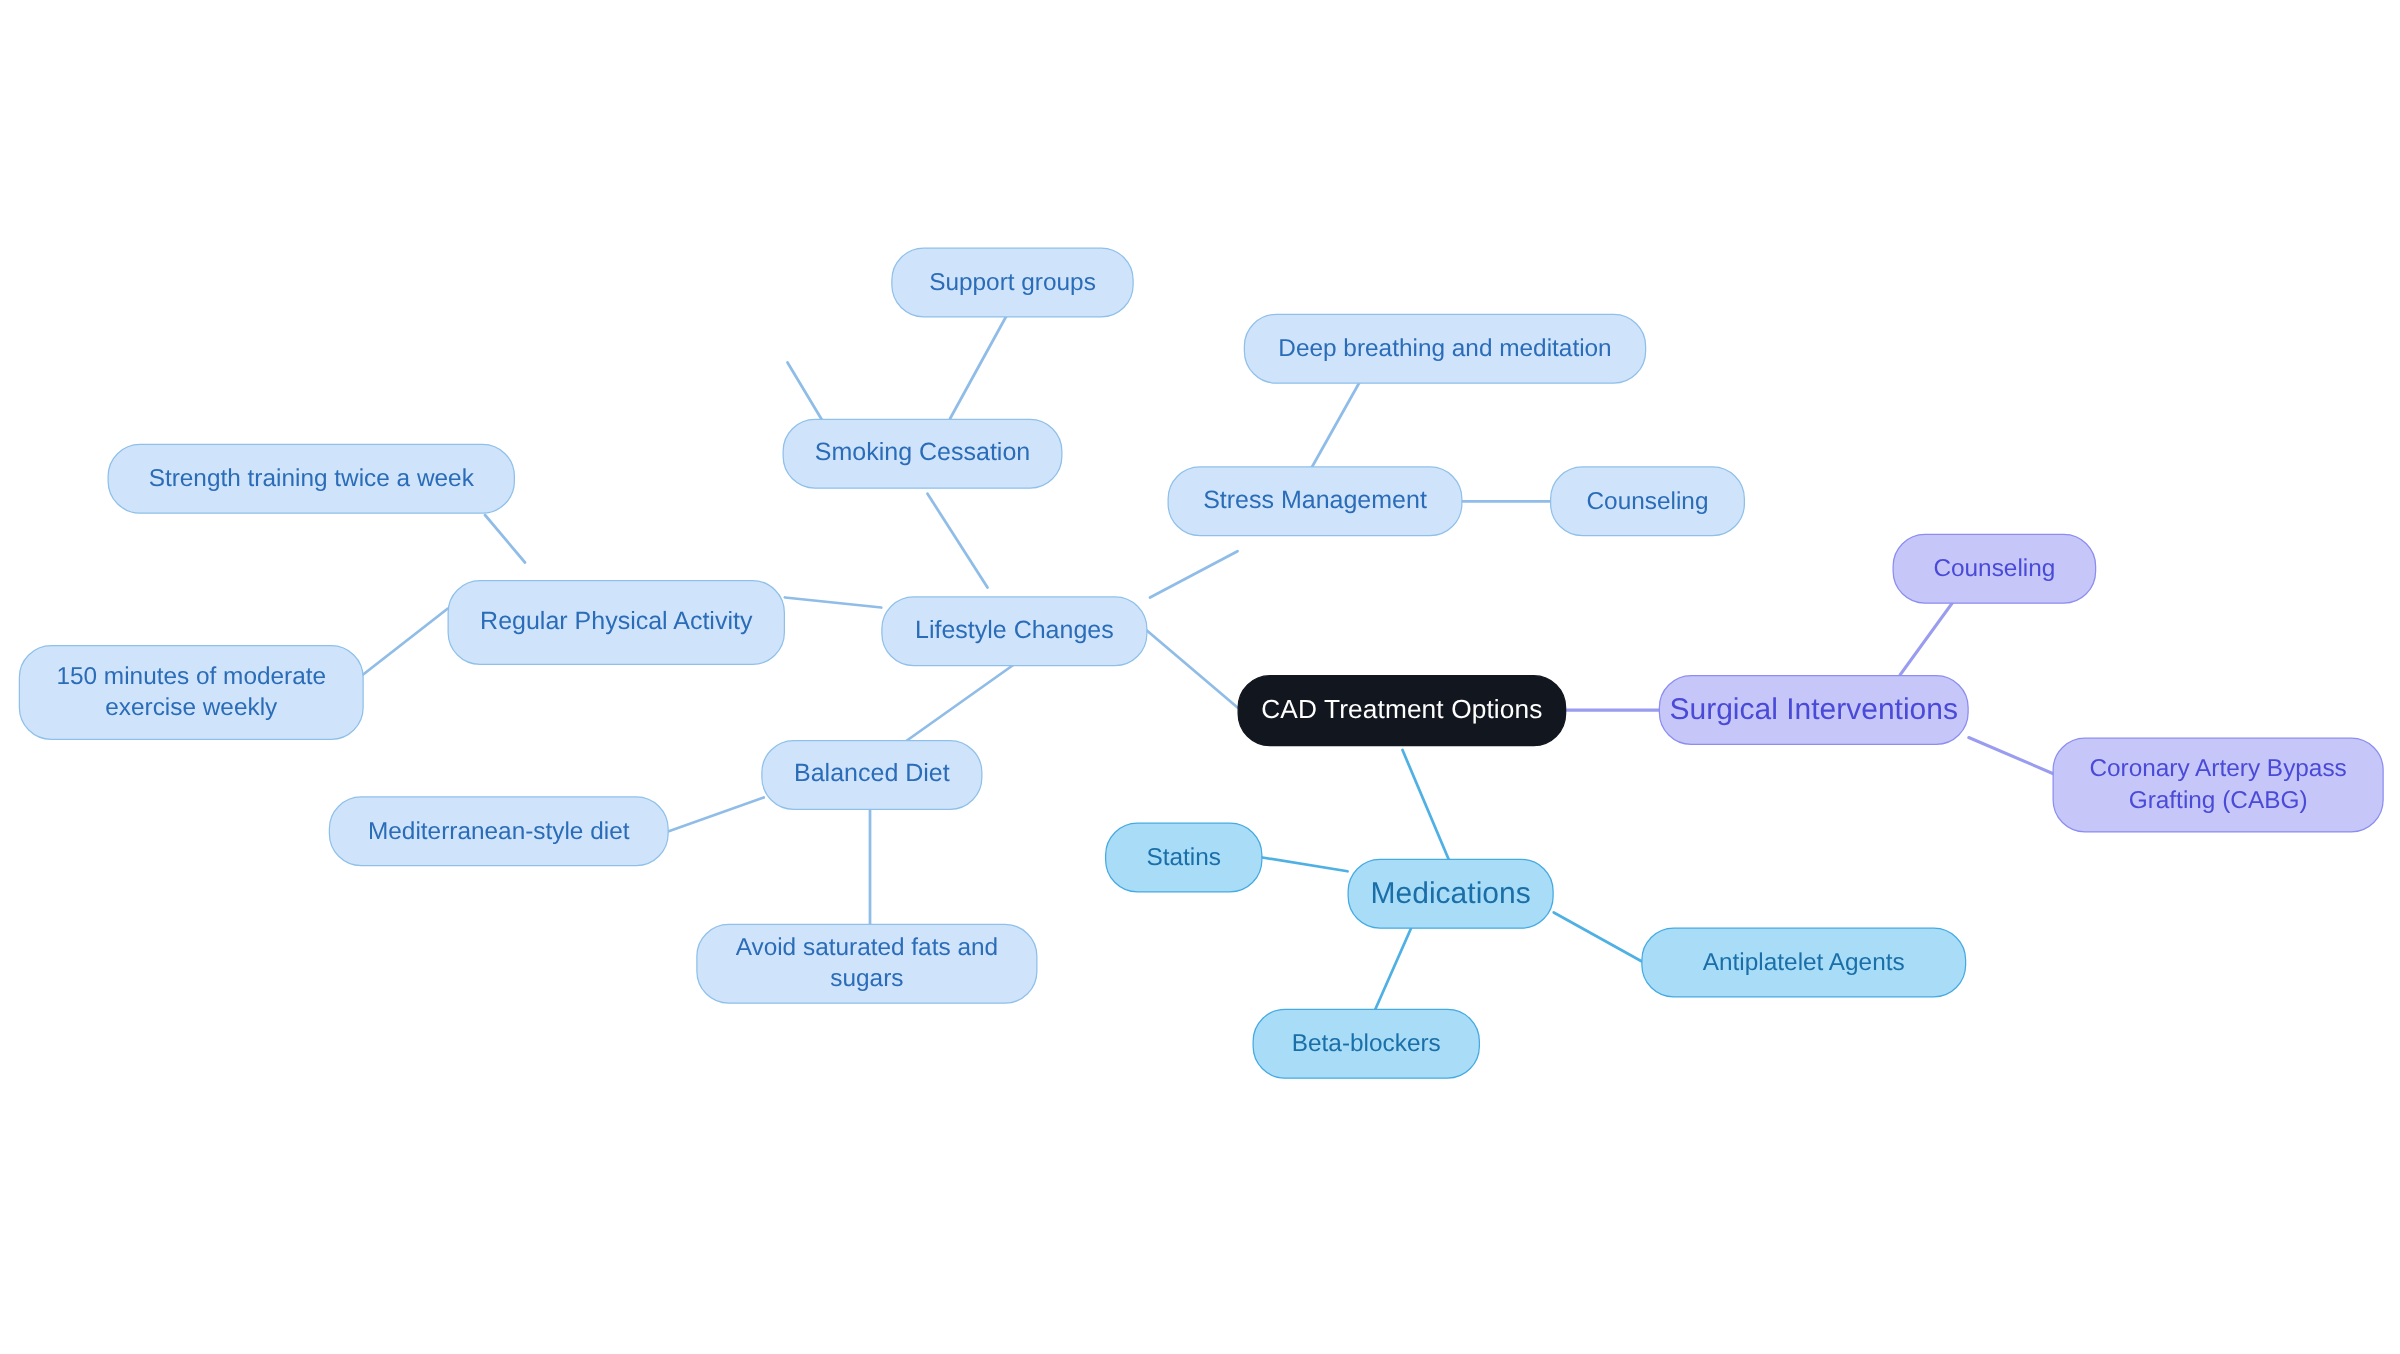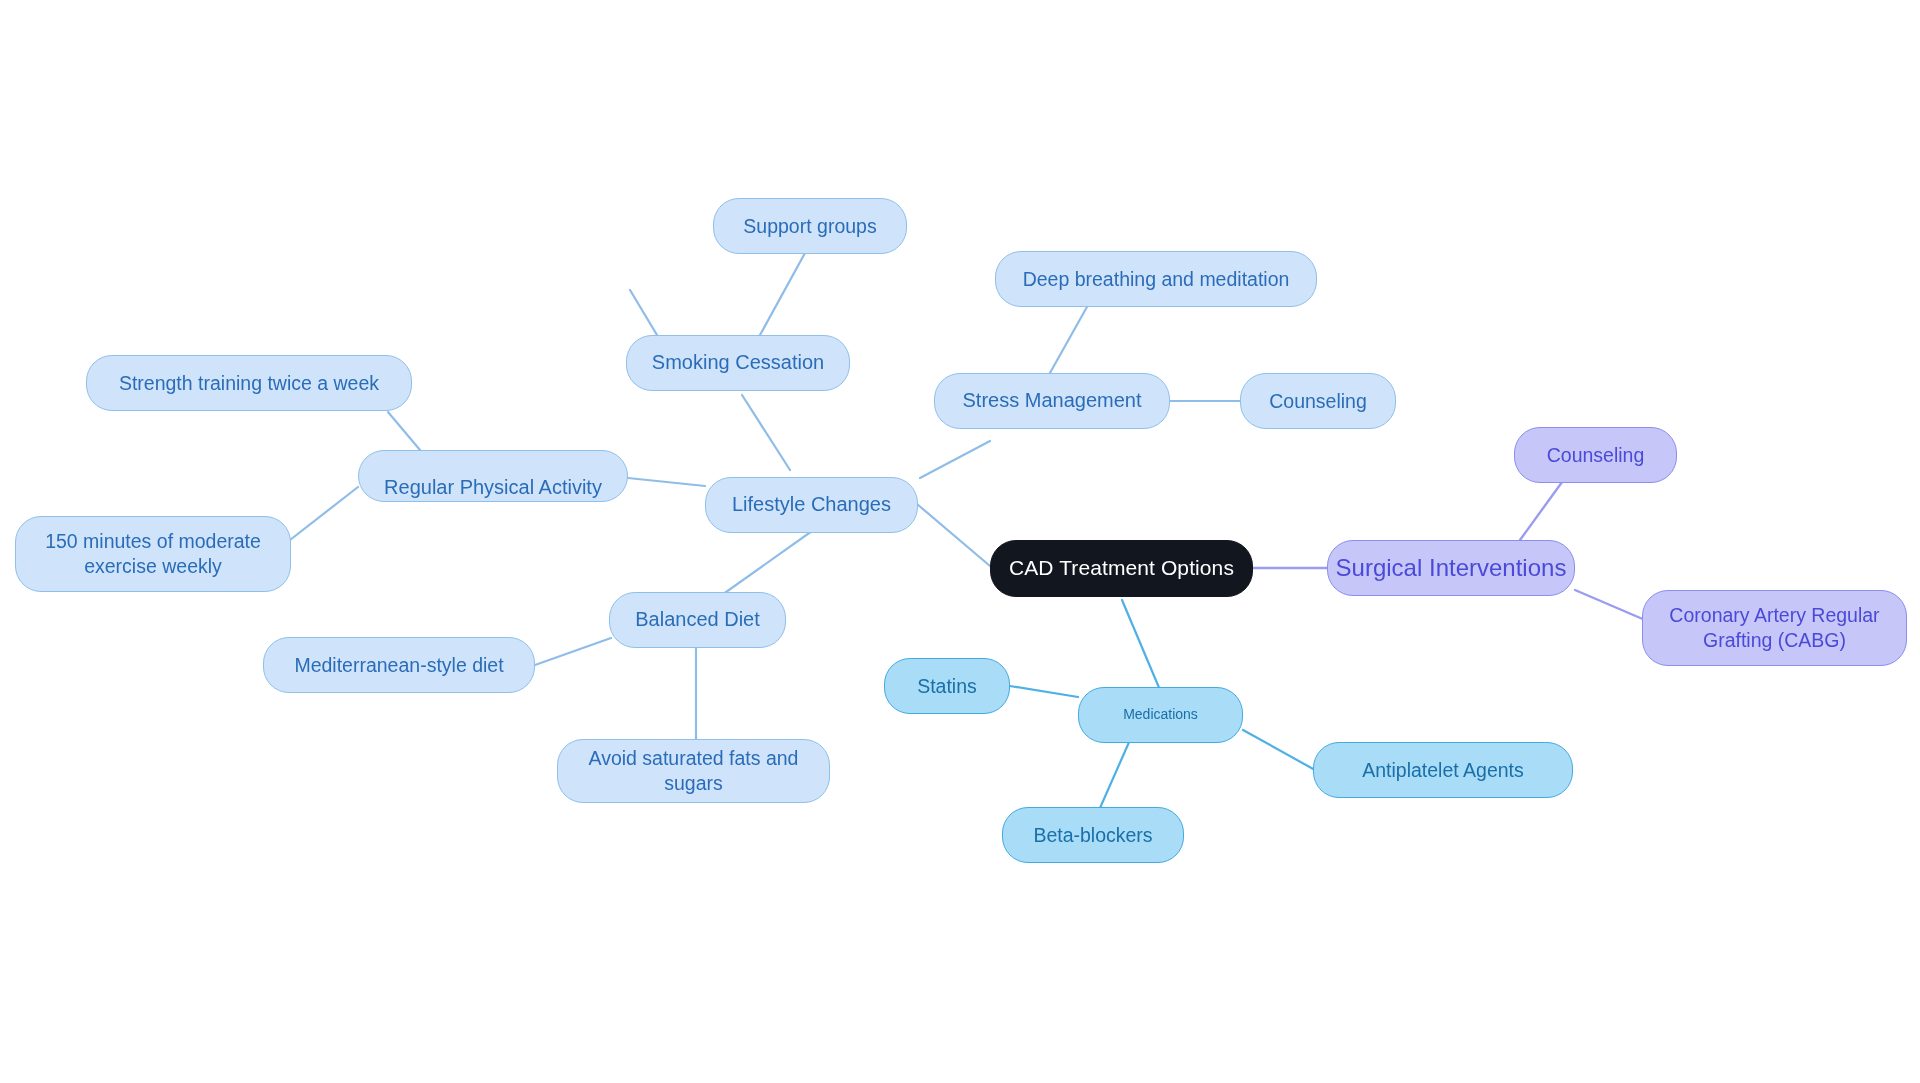--- a/index.html
+++ b/index.html
@@ -63,21 +63,21 @@
     color: #2b6cb8;
     border-radius: 26px;
     font-size: 19.5px;
   }
   
   .node.sky {
     background: #a8dcf7;
     border-color: #44aae2;
     color: #1b6fa8;
     border-radius: 26px;
-    font-size: 14px;
+    font-size: 24px;
   }
   .node.sky-leaf {
     background: #a8dcf7;
     border-color: #44aae2;
     color: #1b6fa8;
     border-radius: 26px;
     font-size: 19.5px;
   }
   
   .node.purple {
@@ -151,21 +151,21 @@
 
   <div class="node pale" style="left:626px; top:335px; width:224px; height:56px;">
     <span>Smoking Cessation</span>
   </div>
 
 
   <div class="node pale-leaf" style="left:713px; top:198px; width:194px; height:56px;">
     <span>Support groups</span>
   </div>
 
-  <div class="node pale" style="left:358px; top:450px; width:270px; height:52px;align-items:flex-end;">
+  <div class="node pale" style="left:358px; top:464px; width:270px; height:68px;">
     <span>Regular Physical Activity</span>
   </div>
 
   <div class="node pale-leaf" style="left:86px; top:355px; width:326px; height:56px;">
     <span>Strength training twice a week</span>
   </div>
 
   <div class="node pale-leaf" style="left:15px; top:516px; width:276px; height:76px;">
     <span>150 minutes of moderate
 exercise weekly</span>
@@ -206,17 +206,17 @@
 
   <div class="node sky-leaf" style="left:1313px; top:742px; width:260px; height:56px;">
     <span>Antiplatelet Agents</span>
   </div>
 
   <div class="node purple-leaf" style="left:1514px; top:427px; width:163px; height:56px;">
     <span>Counseling</span>
   </div>
 
   <div class="node purple-leaf" style="left:1642px; top:590px; width:265px; height:76px;">
-    <span>Coronary Artery Regular
+    <span>Coronary Artery Bypass
 Grafting (CABG)</span>
   </div>
 
 </div>
 
 </body></html>

